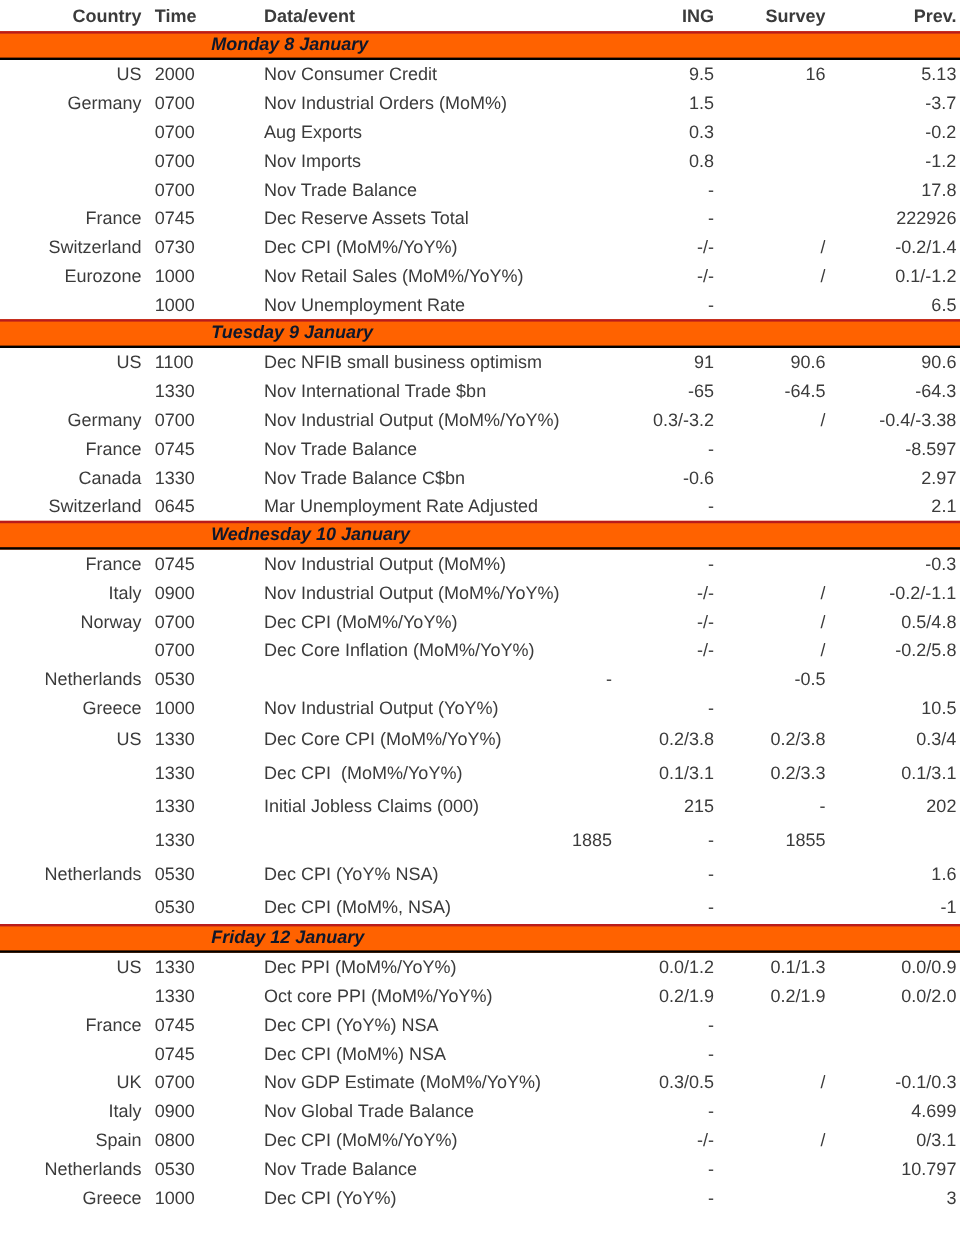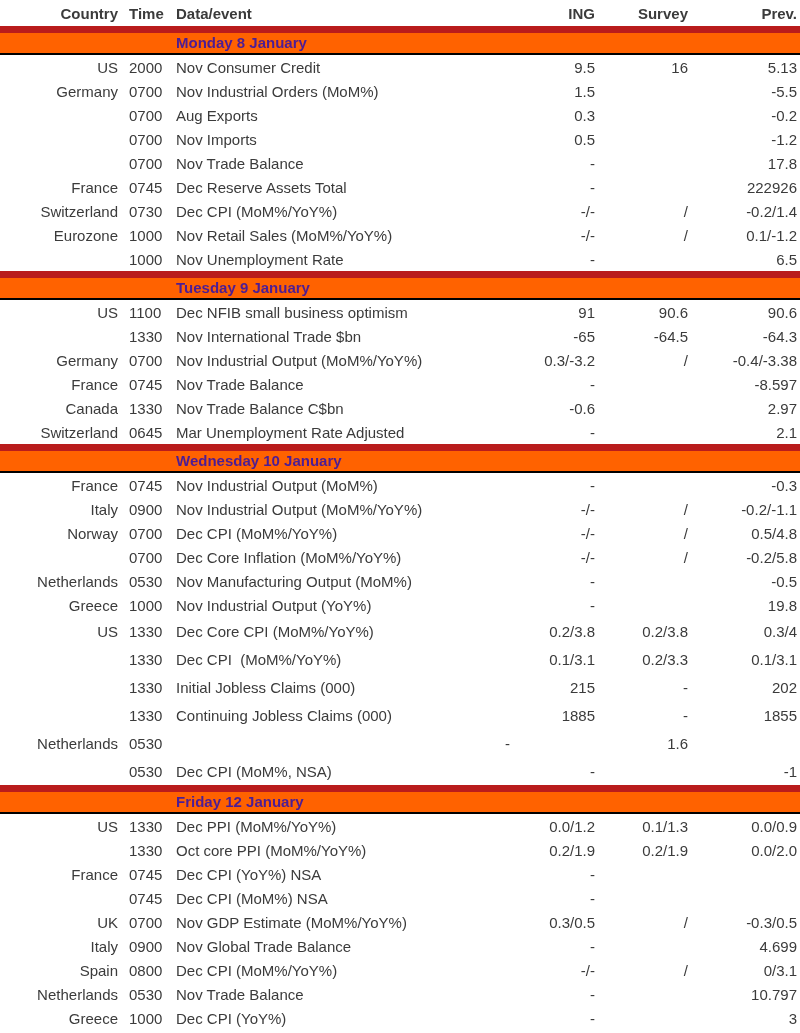--- a/index.html
+++ b/index.html
@@ -22,33 +22,34 @@
     font-size: 15px;
   }
   .header-row {
     height: 26px;
     font-weight: bold;
     color: #3b3b3b;
   }
   .cell { white-space: pre; overflow: hidden; }
   .cell.country { text-align: right; }
   .cell.time    { padding-left: 11px; }
-  .cell.event   { padding-left: 6px; }
+  .cell.event   { padding-left: 6px; margin-left: 44px; }
   .cell.ing, .cell.survey, .cell.prev { text-align: right; }
   .day-band {
     height: 20px;
     line-height: 20px;
     background: #FF6200;
-    border-top: 7px solid #b91c1c;
+    border-top: 2px solid #b91c1c;
     border-bottom: 2px solid #000000;
-    color: #4c1d95;
+    color: #0f172a;
     font-weight: bold;
     font-size: 15px;
     padding-left: 176px;
     white-space: pre;
+    font-style: italic;
   }
   .row { height: 24px; }
   
   section:nth-of-type(4) .row { height: 28px; }
 </style>
 </head>
 <body>
 
 <div id="calendar">
   <div class="grid-row header-row">
@@ -69,35 +70,35 @@
           <div class="cell ing">9.5</div>
           <div class="cell survey">16</div>
           <div class="cell prev">5.13</div>
         </div>
         <div class="grid-row row">
           <div class="cell country">Germany</div>
           <div class="cell time">0700</div>
           <div class="cell event">Nov Industrial Orders (MoM%)</div>
           <div class="cell ing">1.5</div>
           <div class="cell survey"></div>
-          <div class="cell prev">-5.5</div>
+          <div class="cell prev">-3.7</div>
         </div>
         <div class="grid-row row">
           <div class="cell country"></div>
           <div class="cell time">0700</div>
           <div class="cell event">Aug Exports</div>
           <div class="cell ing">0.3</div>
           <div class="cell survey"></div>
           <div class="cell prev">-0.2</div>
         </div>
         <div class="grid-row row">
           <div class="cell country"></div>
           <div class="cell time">0700</div>
           <div class="cell event">Nov Imports</div>
-          <div class="cell ing">0.5</div>
+          <div class="cell ing">0.8</div>
           <div class="cell survey"></div>
           <div class="cell prev">-1.2</div>
         </div>
         <div class="grid-row row">
           <div class="cell country"></div>
           <div class="cell time">0700</div>
           <div class="cell event">Nov Trade Balance</div>
           <div class="cell ing">-</div>
           <div class="cell survey"></div>
           <div class="cell prev">17.8</div>
@@ -216,32 +217,31 @@
           <div class="cell country"></div>
           <div class="cell time">0700</div>
           <div class="cell event">Dec Core Inflation (MoM%/YoY%)</div>
           <div class="cell ing">-/-</div>
           <div class="cell survey">/</div>
           <div class="cell prev">-0.2/5.8</div>
         </div>
         <div class="grid-row row">
           <div class="cell country">Netherlands</div>
           <div class="cell time">0530</div>
-          <div class="cell event">Nov Manufacturing Output (MoM%)</div>
           <div class="cell ing">-</div>
           <div class="cell survey"></div>
           <div class="cell prev">-0.5</div>
         </div>
         <div class="grid-row row">
           <div class="cell country">Greece</div>
           <div class="cell time">1000</div>
           <div class="cell event">Nov Industrial Output (YoY%)</div>
           <div class="cell ing">-</div>
           <div class="cell survey"></div>
-          <div class="cell prev">19.8</div>
+          <div class="cell prev">10.5</div>
         </div>
       </section>
       <section>
         <div class="grid-row row">
           <div class="cell country">US</div>
           <div class="cell time">1330</div>
           <div class="cell event">Dec Core CPI (MoM%/YoY%)</div>
           <div class="cell ing">0.2/3.8</div>
           <div class="cell survey">0.2/3.8</div>
           <div class="cell prev">0.3/4</div>
@@ -258,28 +258,28 @@
           <div class="cell country"></div>
           <div class="cell time">1330</div>
           <div class="cell event">Initial Jobless Claims (000)</div>
           <div class="cell ing">215</div>
           <div class="cell survey">-</div>
           <div class="cell prev">202</div>
         </div>
         <div class="grid-row row">
           <div class="cell country"></div>
           <div class="cell time">1330</div>
-          <div class="cell event">Continuing Jobless Claims (000)</div>
           <div class="cell ing">1885</div>
           <div class="cell survey">-</div>
           <div class="cell prev">1855</div>
         </div>
         <div class="grid-row row">
           <div class="cell country">Netherlands</div>
           <div class="cell time">0530</div>
+          <div class="cell event">Dec CPI (YoY% NSA)</div>
           <div class="cell ing">-</div>
           <div class="cell survey"></div>
           <div class="cell prev">1.6</div>
         </div>
         <div class="grid-row row">
           <div class="cell country"></div>
           <div class="cell time">0530</div>
           <div class="cell event">Dec CPI (MoM%, NSA)</div>
           <div class="cell ing">-</div>
           <div class="cell survey"></div>
@@ -319,21 +319,21 @@
           <div class="cell ing">-</div>
           <div class="cell survey"></div>
           <div class="cell prev"></div>
         </div>
         <div class="grid-row row">
           <div class="cell country">UK</div>
           <div class="cell time">0700</div>
           <div class="cell event">Nov GDP Estimate (MoM%/YoY%)</div>
           <div class="cell ing">0.3/0.5</div>
           <div class="cell survey">/</div>
-          <div class="cell prev">-0.3/0.5</div>
+          <div class="cell prev">-0.1/0.3</div>
         </div>
         <div class="grid-row row">
           <div class="cell country">Italy</div>
           <div class="cell time">0900</div>
           <div class="cell event">Nov Global Trade Balance</div>
           <div class="cell ing">-</div>
           <div class="cell survey"></div>
           <div class="cell prev">4.699</div>
         </div>
         <div class="grid-row row">

